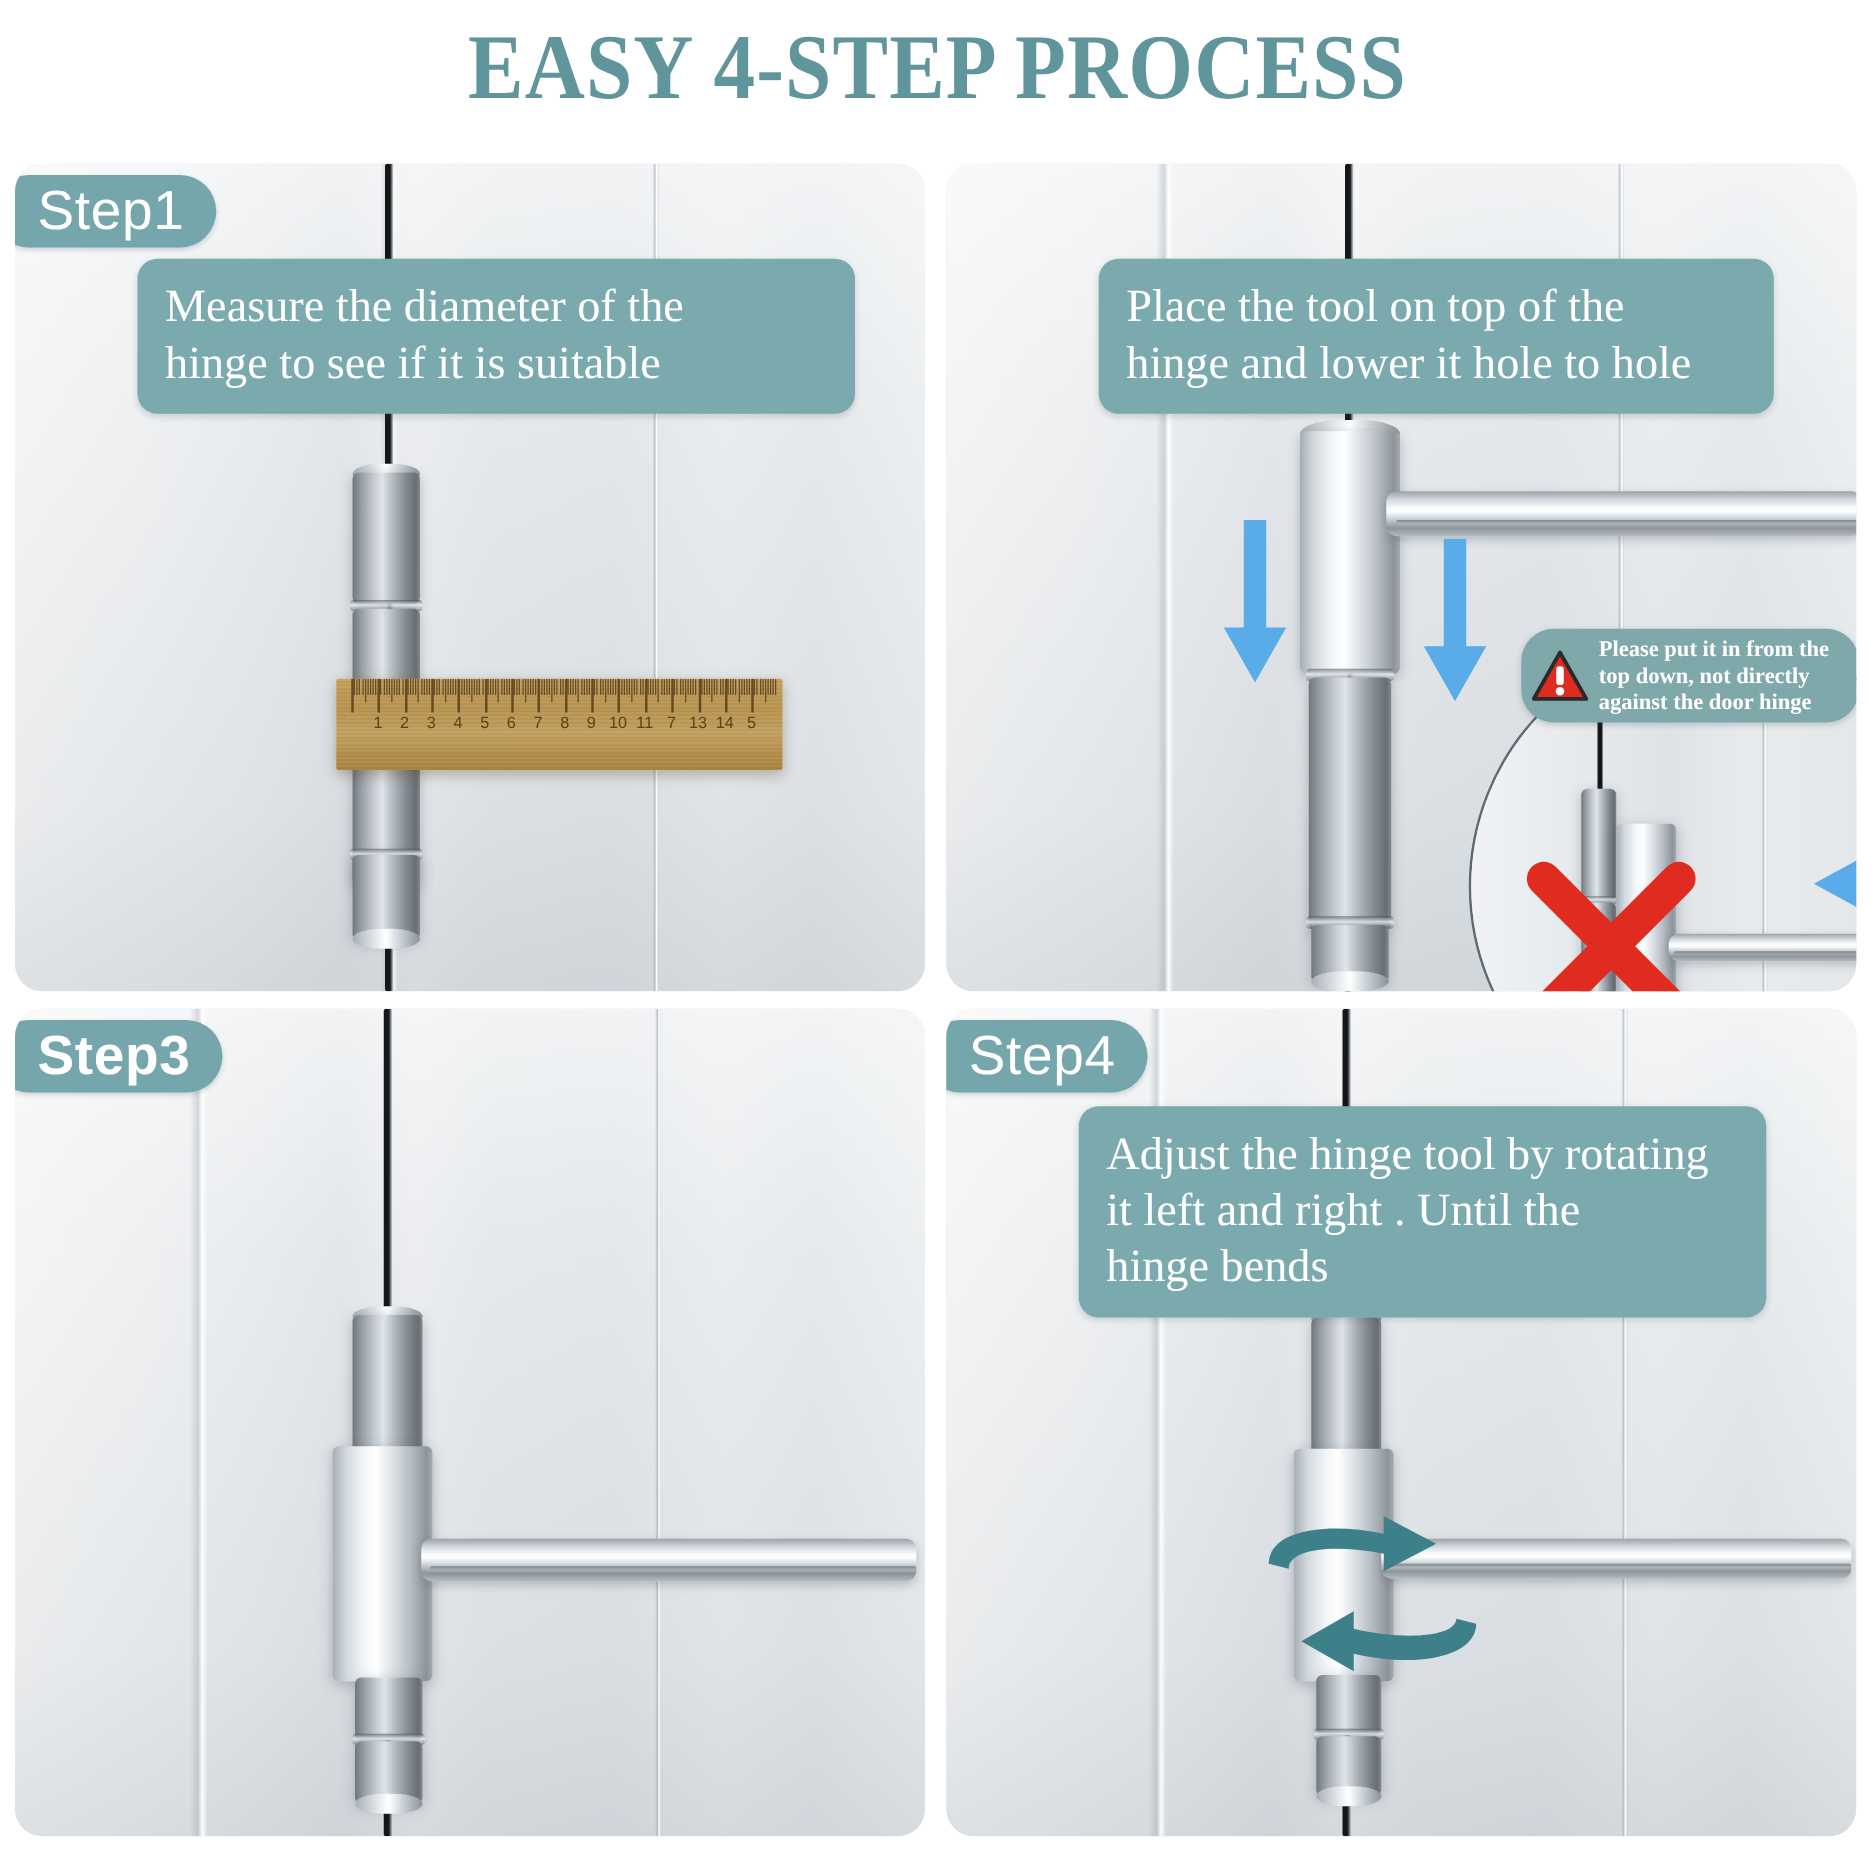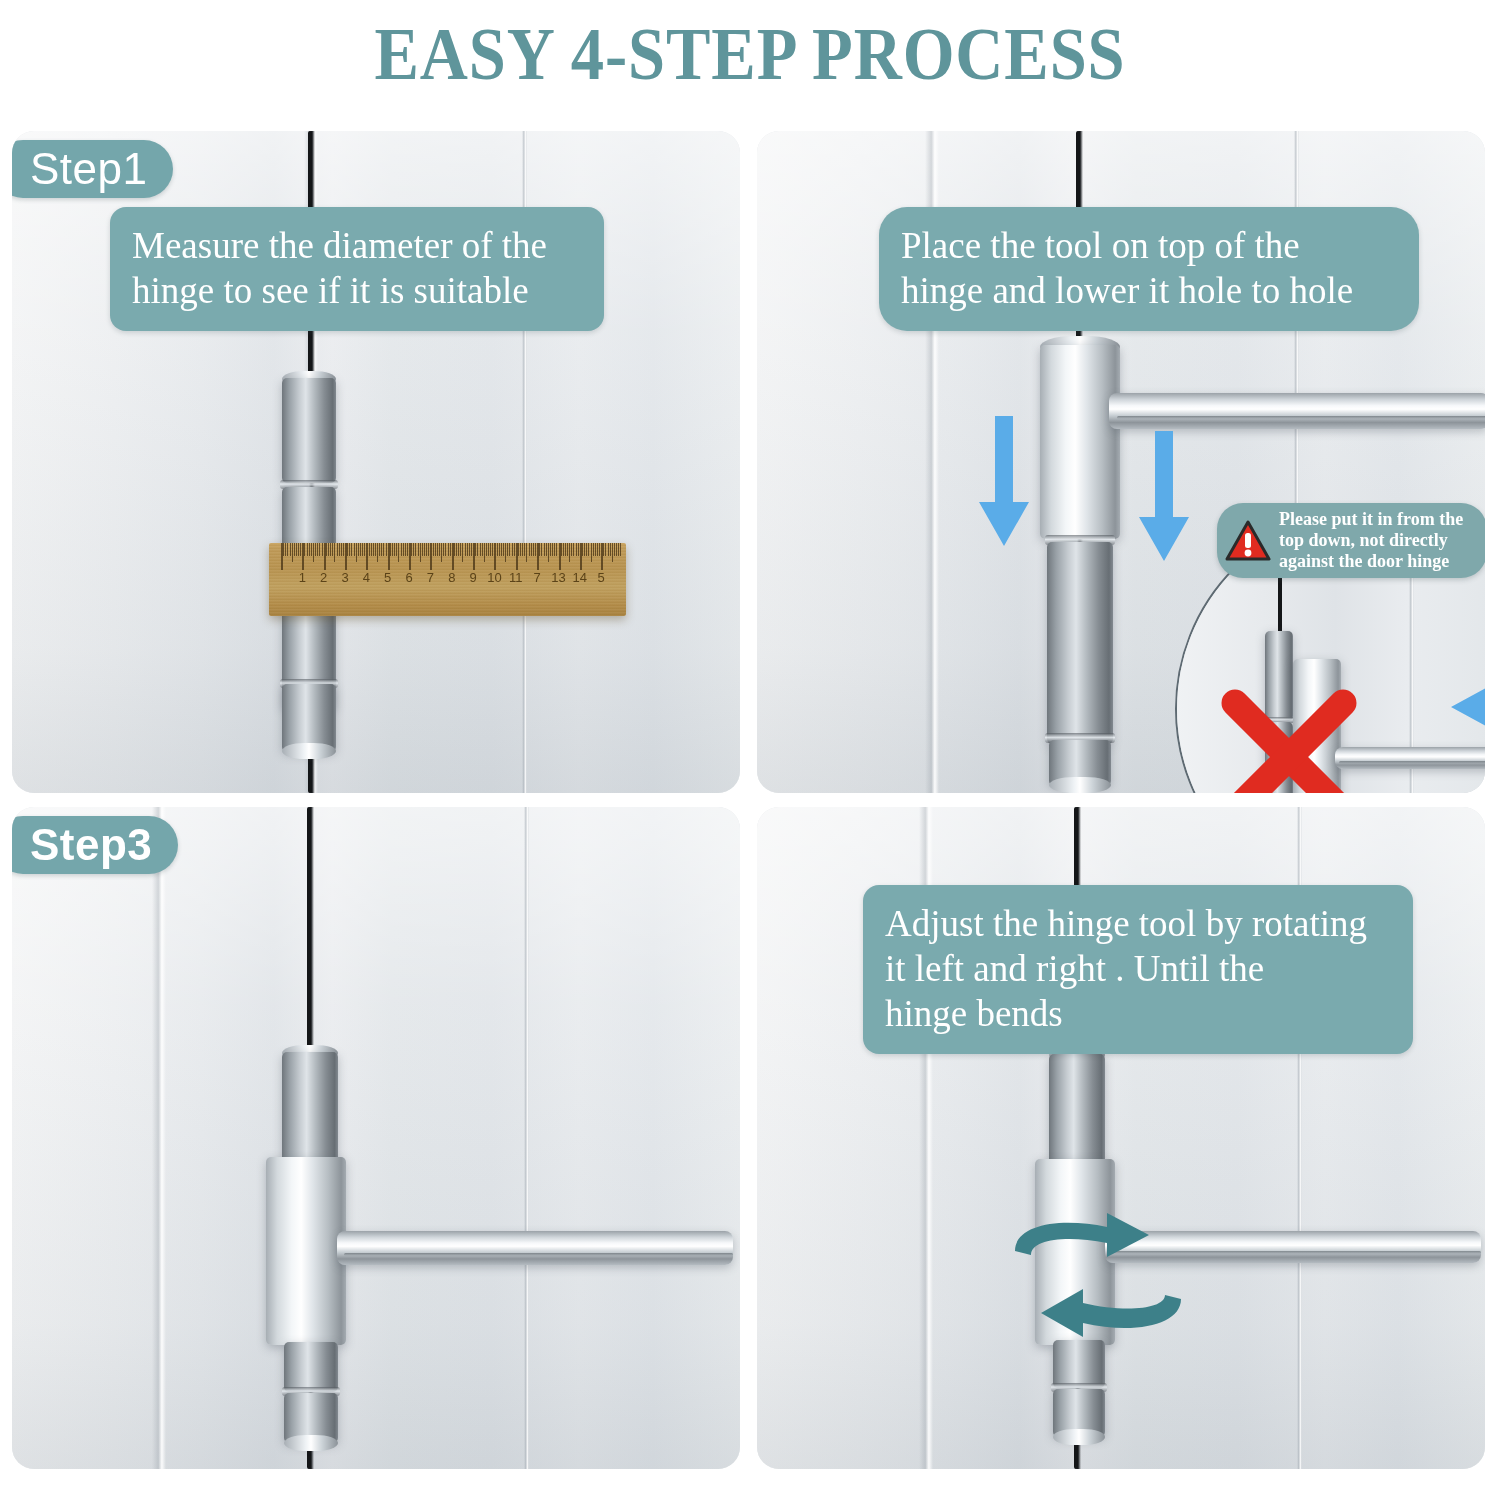--- a/index.html
+++ b/index.html
@@ -124,22 +124,22 @@
     color: #ffffff;
     border-radius: 16px;
     font-family: "Liberation Serif", "DejaVu Serif", serif;
     font-size: 37px;
     line-height: 45px;
     padding: 16px 22px 18px 22px;
     box-shadow: 0 2px 5px rgba(60,80,85,0.20);
     z-index: 5;
     white-space: pre-line;
   }
-  #bubble-1 { left: 98px; top: 76px;  width: 494px; }
-  #bubble-2 { left: 122px; top: 76px;  width: 540px; border-radius: 28px; }
+  #bubble-1 { left: 98px; top: 76px;  width: 574px; }
+  #bubble-2 { left: 122px; top: 76px;  width: 540px; }
   #bubble-3 { left: 98px; top: 90px;  width: 498px; text-align: center; }
   #bubble-4 { left: 106px; top: 78px; width: 550px; }
 
   
   .pin-line {
     position: absolute;
     width: 4px;
     background: #141618;
     border-radius: 2px;
   }
@@ -624,18 +624,19 @@
     <div class="cyl dark" style="left:296px; top:582px; width:52px; height:48px;"></div>
     <div class="cap" style="left:296px; top:622px; width:52px; height:16px;"></div>
 
     <svg style="position:absolute; left:232px; top:398px;" width="190" height="120" viewBox="0 0 190 120">
       <path d="M26 46 C26 20, 70 12, 118 22 L118 8 L160 30 L118 52 L118 38 C78 30, 42 34, 42 50 Z" fill="#3d8089"></path>
     </svg>
     <svg style="position:absolute; left:250px; top:448px;" width="200" height="120" viewBox="0 0 200 120">
       <path d="M174 44 C174 70, 128 80, 76 68 L76 82 L34 58 L76 34 L76 48 C118 58, 158 54, 158 40 Z" fill="#3d8089"></path>
     </svg>
 
+    <div class="step-pill">Step4</div>
     <div class="bubble" id="bubble-4">Adjust the hinge tool by rotating
 it left and right . Until the
 hinge bends</div>
   </div>
 
 </div>
 
 </body></html>

